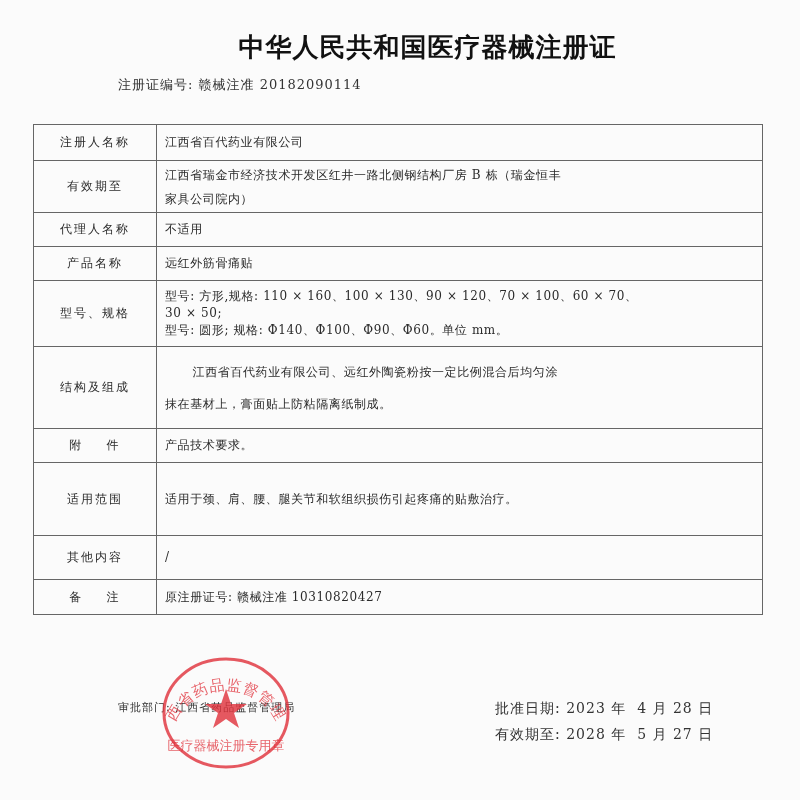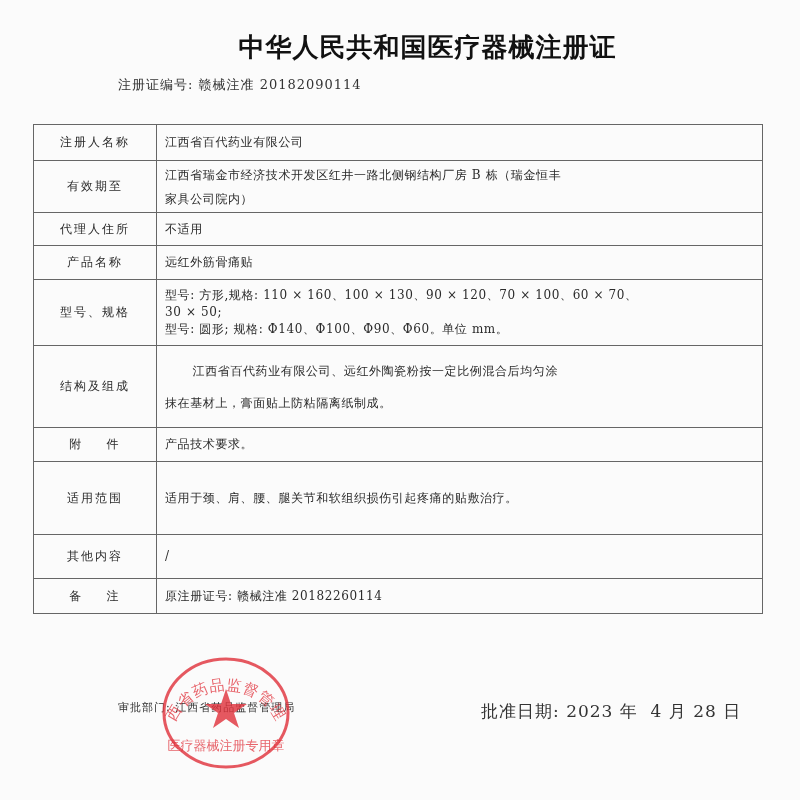--- a/index.html
+++ b/index.html
@@ -31,21 +31,21 @@
   }
   td.val {
     padding-left:8px !important; padding-right:6px !important;
     line-height:17px; letter-spacing:0.6px;margin-top:25px;
   }
   td.val.tall { line-height:32px; }
   .indent { text-indent:2.3em; }
   .footer-left {
     position:absolute; left:118px; top:700px; font-size:11px; color:#333; letter-spacing:1px;
   }
-  .dates { position:absolute; left:481px; top:700px; font-size:17px; color:#333; letter-spacing:1px; }
+  .dates { position:absolute; left:495px; top:700px; font-size:14px; color:#333; letter-spacing:1px; }
   .dates div { height:25.5px; }
   .seal {
     position:absolute; left:160px; top:655px; width:132px; height:116px;
   }
 </style>
 </head>
 <body>
 
 <div class="title">中华人民共和国医疗器械注册证</div>
 
@@ -60,22 +60,22 @@
     <td class="lbl">注册人名称</td>
     <td class="val"><span>江西省百代药业有限公司</span></td>
   </tr>
   <tr style="height:52px">
     <td class="lbl">有效期至</td>
     <td class="val" style="line-height:24px">
       <div>江西省瑞金市经济技术开发区红井一路北侧钢结构厂房 B 栋（瑞金恒丰</div>
       <div>家具公司院内）</div>
     </td>
   </tr>
-  <tr style="height:33px">
-    <td class="lbl">代理人住所</td>
+  <tr style="height:34px">
+    <td class="lbl">代理人名称</td>
     <td class="val"><span>不适用</span></td>
   </tr>
   <tr style="height:34px">
     <td class="lbl">产品名称</td>
     <td class="val"><span>远红外筋骨痛贴</span></td>
   </tr>
   <tr style="height:66px">
     <td class="lbl">型号、规格</td>
     <td class="val" style="font-size:12px">
       <div>型号: 方形,规格: 110 × 160、100 × 130、90 × 120、70 × 100、60 × 70、</div>
@@ -97,34 +97,38 @@
   <tr style="height:73px">
     <td class="lbl">适用范围</td>
     <td class="val"><span>适用于颈、肩、腰、腿关节和软组织损伤引起疼痛的贴敷治疗。</span></td>
   </tr>
   <tr style="height:44px">
     <td class="lbl">其他内容</td>
     <td class="val"><span>/</span></td>
   </tr>
   <tr style="height:35px">
     <td class="lbl" style="white-space:pre">备    注</td>
-    <td class="val"><span>原注册证号: 赣械注准 20182260114</span></td>
+    <td class="val"><span>原注册证号: 赣械注准 10310820427</span></td>
   </tr>
 </tbody>
   </table>
 
 <div class="footer-left">
   <span>审批部门:</span>
   <span>江西省药品监督管理局</span>
 </div>
 
 <div class="dates">
   <div>
     <span>批准日期:</span>
     <span style="white-space:pre">2023 年  4 月 28 日</span>
+  </div>
+  <div>
+    <span>有效期至:</span>
+    <span style="white-space:pre">2028 年  5 月 27 日</span>
   </div>
 </div>
 
 <div class="seal">
   <svg width="132" height="116" viewBox="0 0 132 116">
     <defs>
       <path id="ringArc" d="M 14 70 A 54 48 0 0 1 118 70"></path>
     </defs>
     <ellipse cx="66" cy="58" rx="62" ry="54" fill="none" stroke="#e0303a" stroke-opacity="0.8" stroke-width="3"></ellipse>
     <text font-size="15" fill="#e0303a" fill-opacity="0.75" font-family="DejaVu Sans, sans-serif" letter-spacing="1">

